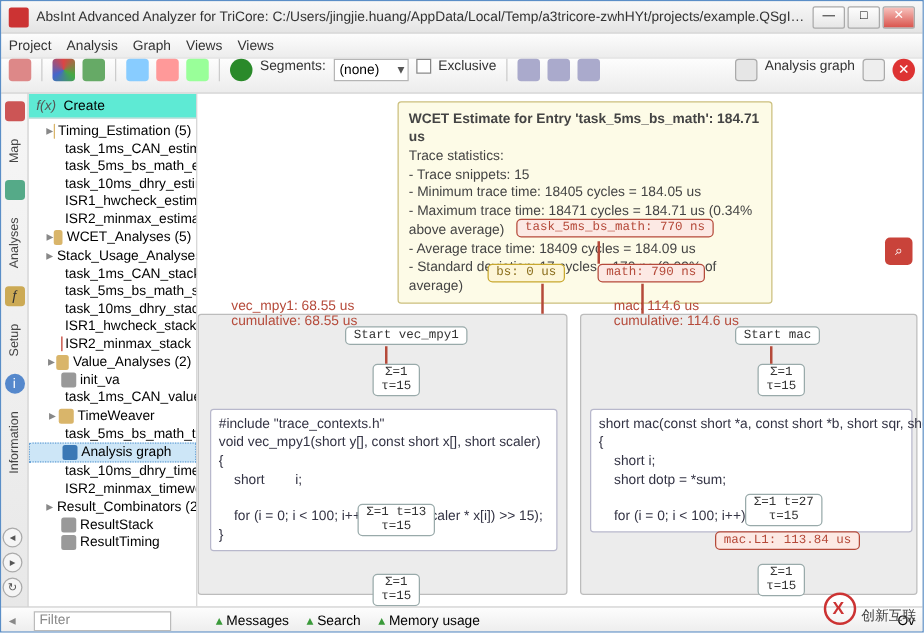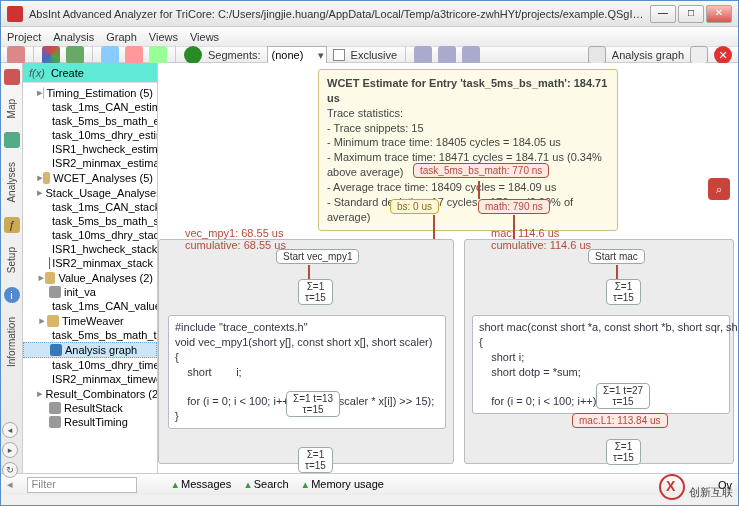--- a/index.html
+++ b/index.html
@@ -5,21 +5,21 @@
 * { margin: 0; padding: 0; box-sizing: border-box; font-family: "Segoe UI", Tahoma, sans-serif; font-size: 11px; }
 body { background: #f0f0f0; width: 739px; height: 506px; overflow: hidden; border: 1px solid #5a8ec7; }
 .titlebar { height: 26px; background: linear-gradient(#f8f8f8,#e4e4e4); display: flex; align-items: center; padding: 0 6px; border-bottom: 1px solid #ccc; }
 .titlebar .icon-small { width: 16px; height: 16px; margin-right: 6px; background:#c33; border-radius:2px; }
 .titlebar .title { flex: 1; color: #333; font-size: 11px; white-space: nowrap; overflow: hidden; text-overflow: ellipsis; }
 .win-btns { display:flex; gap:2px;}
 .win-btn { width:26px; height:18px; border:1px solid #aaa; background:linear-gradient(#fdfdfd,#e6e6e6); border-radius:2px; text-align:center; line-height:14px; font-size:10px;}
 .win-btn.close{ background:linear-gradient(#f7c2bd,#d9544d); color:#fff;}
 .menubar { height: 20px; background: linear-gradient(#fdfdfd,#ececec); display:flex; align-items:center; padding:0 6px; gap:12px; border-bottom:1px solid #ddd;}
 .menubar span{color:#333;}
-.toolbar { height: 16px; background: linear-gradient(#fdfdfd,#ececec); display:flex; align-items:center; padding:0 6px; gap:6px; border-bottom:1px solid #ccc;}
+.toolbar { height: 28px; background: linear-gradient(#fdfdfd,#ececec); display:flex; align-items:flex-start; padding:0 6px; gap:6px; border-bottom:1px solid #ccc;}
 .tbtn { width:18px; height:18px; border-radius:3px; display:inline-block;}
 .tool-sep{width:1px;height:18px;background:#ccc;margin:0 2px;}
 .toolbar .lbl{color:#333;}
 .combo{ height:18px; min-width:60px; border:1px solid #b5b5b5; background:#fff; padding:0 14px 0 4px; line-height:16px; position:relative;}
 .combo::after{content:"▾"; position:absolute; right:2px; top:0; color:#555;}
 .chk{width:12px;height:12px;border:1px solid #888;background:#fff;display:inline-block;vertical-align:middle;}
 .main { display:flex; height: calc(506px - 26px - 20px - 28px - 22px); }
 .left-rail{width:22px;background:linear-gradient(#f6f6f6,#e8e8e8);border-right:1px solid #ccc;display:flex;flex-direction:column;align-items:center;padding-top:6px;gap:10px;}
 .rail-item{width:16px;height:16px;border-radius:3px;}
 .rail-text{writing-mode:vertical-rl;transform:rotate(180deg);font-size:10px;color:#444;margin:4px 0;}
@@ -32,21 +32,21 @@
 .node .ic{width:12px;height:12px;margin-right:3px;border-radius:2px;}
 .ic-folder{background:#d9b56a;}
 .ic-orange{background:#d87a36;}
 .ic-red{background:#c0392b;}
 .ic-blue{background:#3a78b5;}
 .ic-gray{background:#999;}
 .node.sel{background:#cde6f7;border:1px dotted #6aa3d6;}
 .node.d1{padding-left:14px;} .node.d2{padding-left:26px;}
 .canvas{flex:1;position:relative;background:#fff;overflow:hidden;}
 .wcet-box{position:absolute;left:160px;top:6px;width:300px;background:#fdfbe7;border:1px solid #cbbf7d;border-radius:3px;padding:6px 8px;font-size:10px;color:#444;line-height:1.35;}
-.gnode{position:absolute;border:1px solid;border-radius:4px;padding:1px 6px;font-family:Liberation Sans, sans-serif;font-size:10px;text-align:center;}
+.gnode{position:absolute;border:1px solid;border-radius:4px;padding:1px 6px;font-family:Liberation Mono, monospace;font-size:10px;text-align:center;}
 .gn-red{border-color:#b54a3a;background:#fce9e4;color:#b54a3a;}
 .gn-yellow{border-color:#c8a82e;background:#fdf6d8;color:#8a6d1b;}
 .gn-white{border-color:#9aa;background:#fff;color:#333;}
 .panel-gray{position:absolute;background:#ececec;border:1px solid #bcbcbc;border-radius:3px;}
 .panel-head{position:absolute;font-family:monospace;font-size:10px;color:#b54a3a;padding:2px 4px;margin-left:17px;}
 .codebox{position:absolute;background:#fff;border:1px solid #b8b8cc;border-radius:3px;padding:4px 6px;font-family:monospace;font-size:9.5px;color:#334;line-height:1.35;}
 .search-fab{position:absolute;right:8px;top:115px;width:22px;height:22px;background:#c9433a;border-radius:4px;color:#fff;text-align:center;line-height:22px;}
 .edge{position:absolute;background:#b54a3a;}
 .bottombar{height:22px;background:linear-gradient(#fdfdfd,#ececec);border-top:1px solid #ccc;display:flex;align-items:center;padding:0 6px;gap:14px;}
 .bottombar .tri{color:#3a9a3a;margin-right:3px;}

